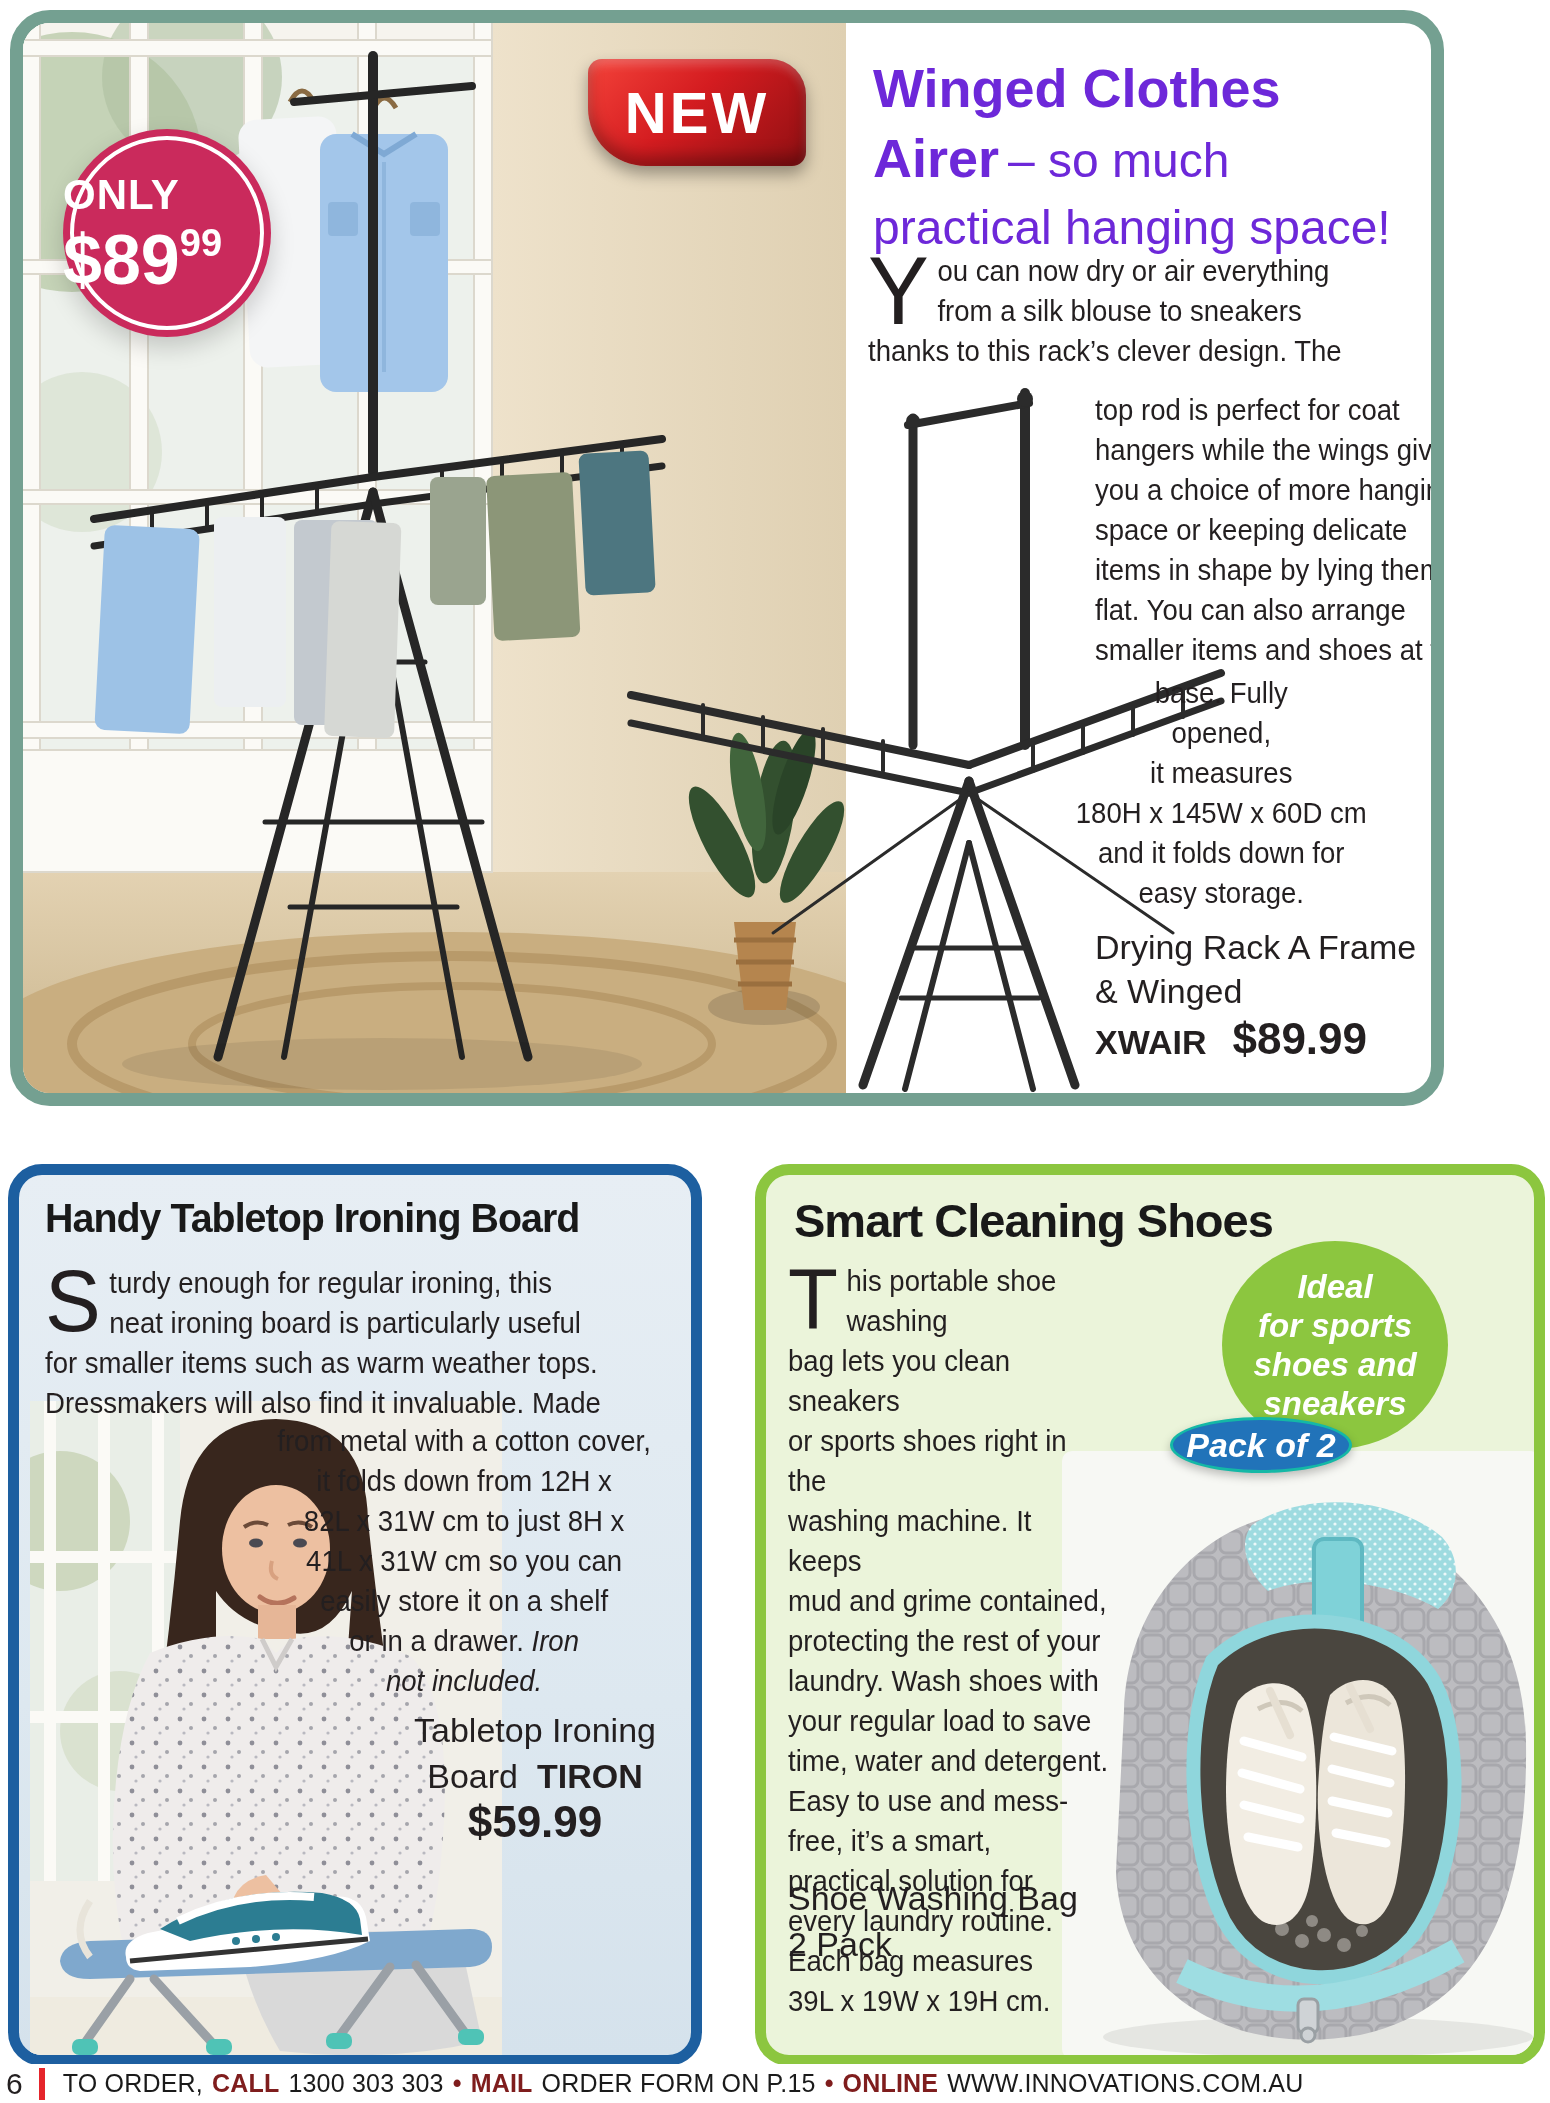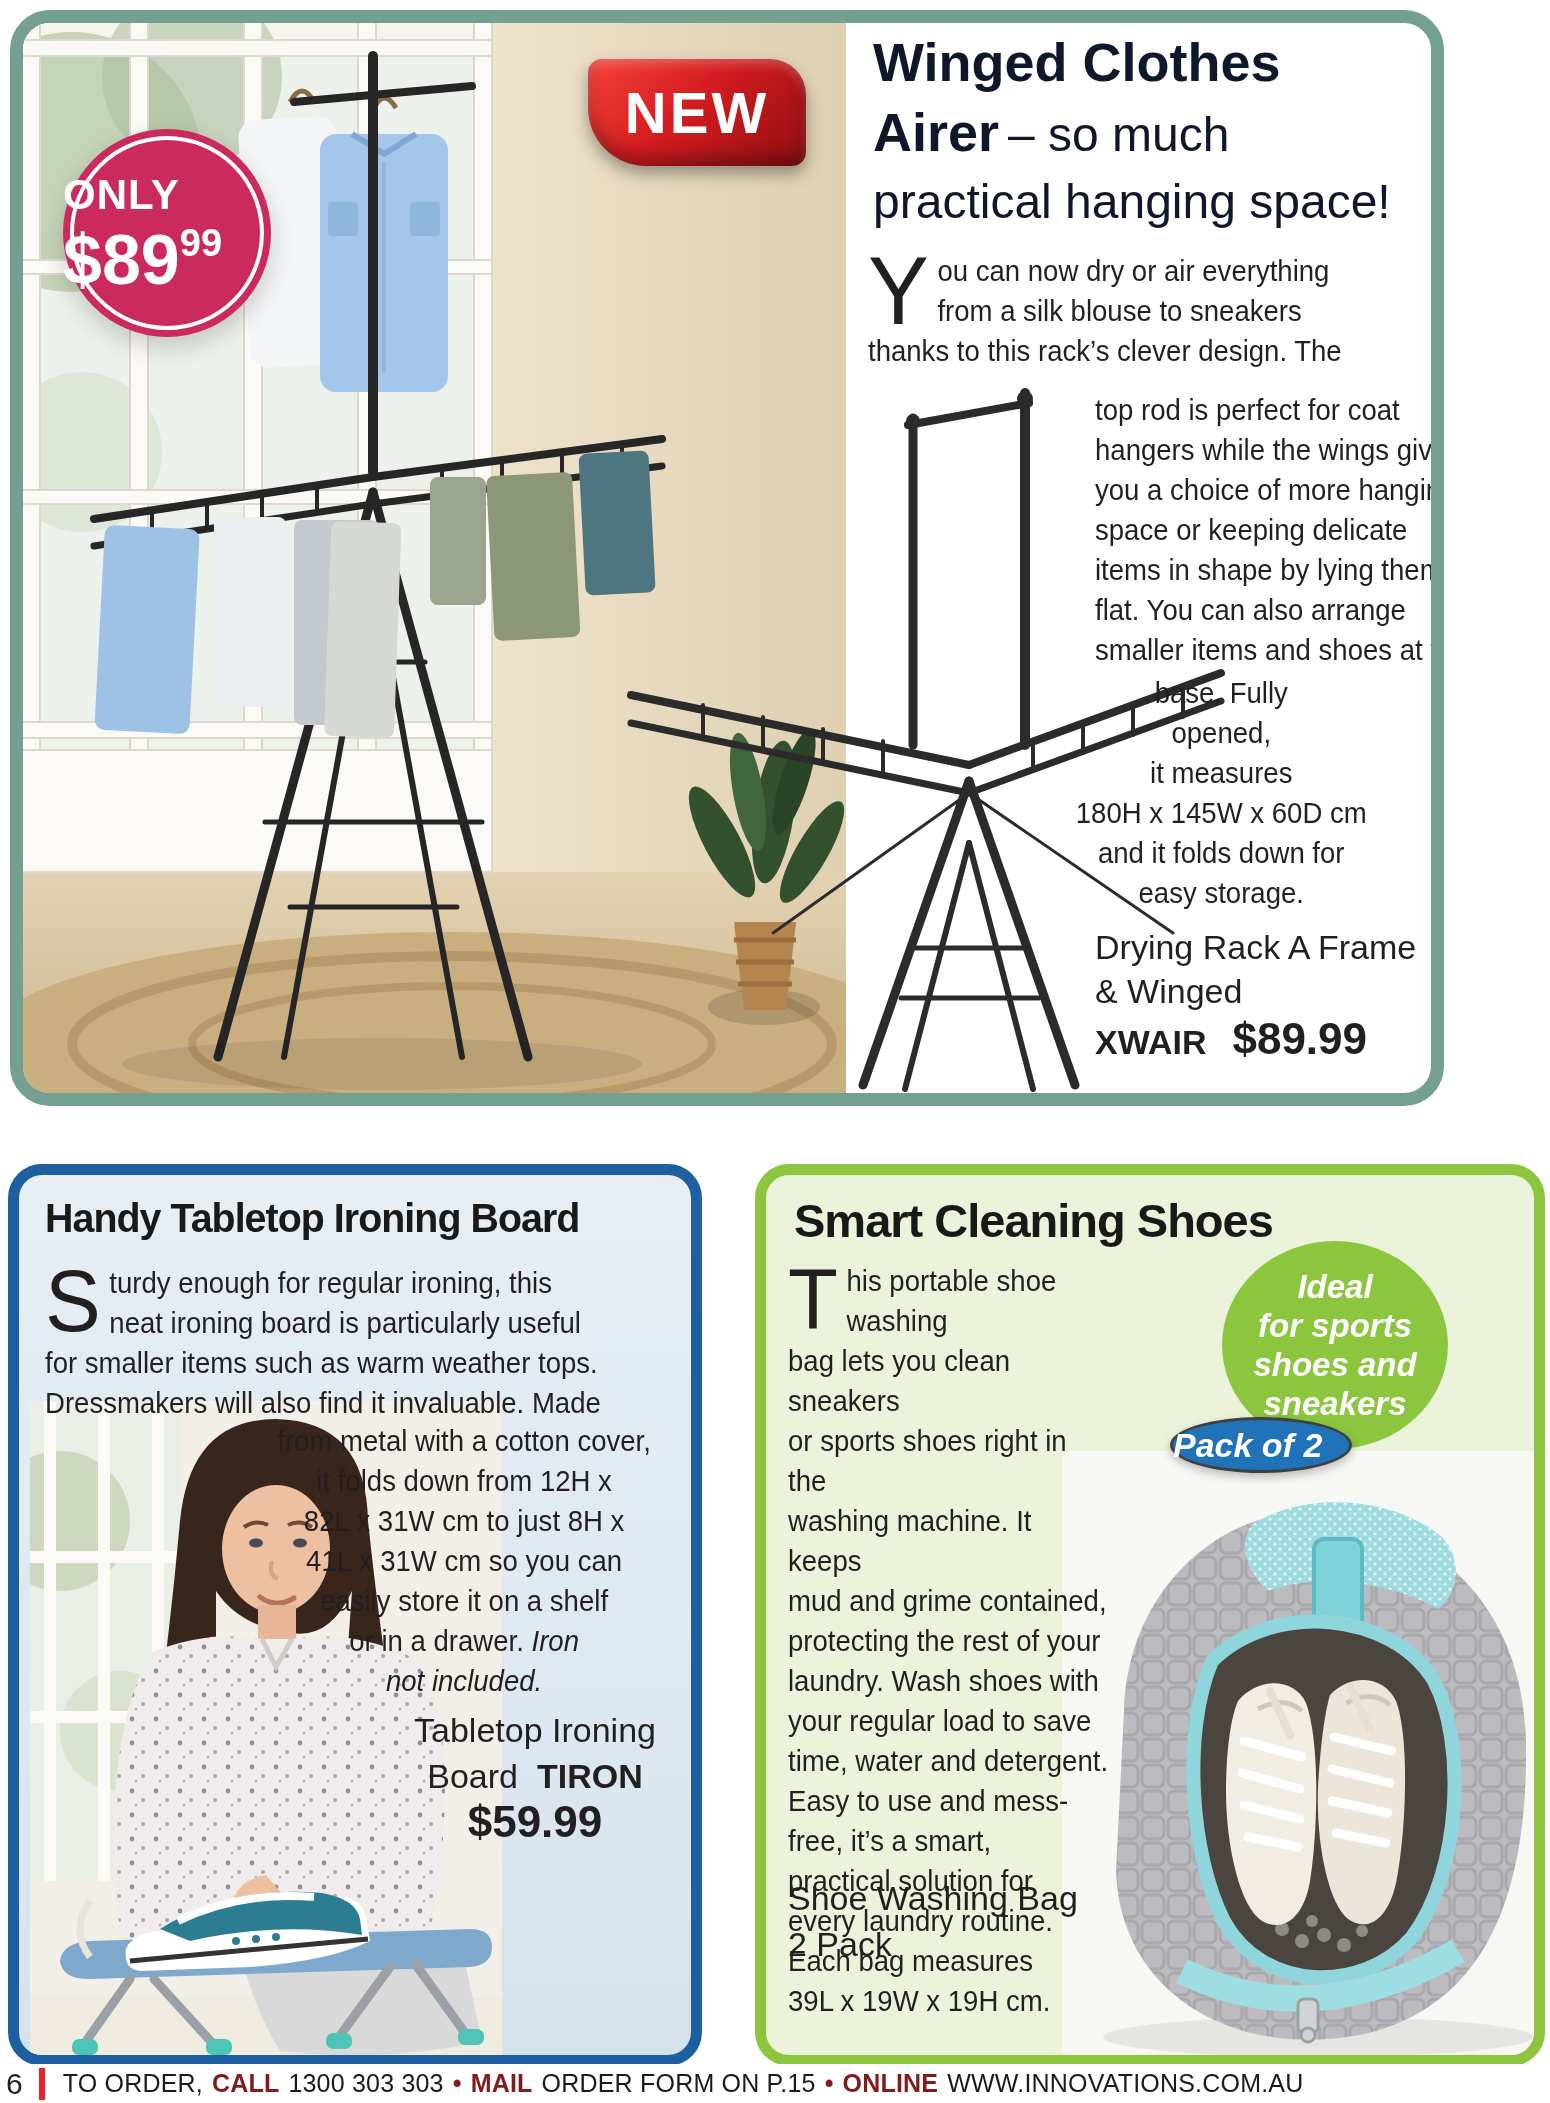--- a/index.html
+++ b/index.html
@@ -20,21 +20,21 @@
   .new-badge span{color:#fff;font-weight:700;font-size:58px;letter-spacing:3px}
 
   .only-badge{position:absolute;left:40px;top:106px;width:208px;height:208px;background:#ca2a5c;
               border-radius:50%;box-shadow:0 10px 24px rgba(0,0,0,.18)}
   .only-ring{position:absolute;inset:7px;border:4px solid #fff;border-radius:50%}
   .only-inner{position:absolute;inset:0;display:flex;flex-direction:column;justify-content:center;color:#fff}
   .only-word{font-weight:700;font-size:42px;letter-spacing:1px;line-height:42px}
   .only-price{font-weight:700;font-size:70px;line-height:62px}
   .only-price sup{font-size:38px;vertical-align:super;position:relative;top:-4px}
 
-  .wca-heading{position:absolute;left:850px;top:8px;line-height:62px;color:#0f172a;white-space:nowrap}
+  .wca-heading{position:absolute;left:850px;top:34px;line-height:62px;color:#6d28d9;white-space:nowrap}
   .wca-heading .b{font-weight:700;font-size:54px}
   .wca-heading .l{font-weight:400;font-size:48px}
 
   .body-text{font-size:29px;line-height:40px;transform:scaleX(.95);transform-origin:left top;color:#231f20}
   .dropcap{float:left;font-size:96px;line-height:80px;padding-right:9px;font-weight:400}
   .top-intro{position:absolute;left:845px;top:228px;width:610px}
   .top-wrap{position:absolute;left:1072px;top:367px;width:400px}
   .top-measure{position:absolute;left:975px;top:650px;width:470px;text-align:center}
   .top-prod{position:absolute;left:1072px;top:902px;font-size:34px;line-height:44px}
   .sku{font-weight:700}
@@ -54,23 +54,23 @@
   .womanshot{position:absolute;left:11px;top:226px;width:472px;height:654px}
 
   
   .shoe-box{position:absolute;left:755px;top:1164px;width:790px;height:902px;
             border:11px solid #8cc63f;border-radius:34px;overflow:hidden;background:#ebf4da}
   .shoe-heading{position:absolute;left:28px;top:18px;font-size:47px;font-weight:700;letter-spacing:-1px;color:#191919;white-space:nowrap}
   .shoeshot{position:absolute;left:296px;top:276px;width:478px;height:608px}
   .circle-badge{position:absolute;left:456px;top:66px;width:226px;height:208px;background:#8cc63f;border-radius:50%;
                 color:#fff;font-style:italic;font-weight:700;font-size:33px;line-height:39px;text-align:center;
                 display:flex;flex-direction:column;justify-content:center}
-  .pack-badge{position:absolute;left:404px;top:242px;width:182px;height:56px;background:#2173b9;border:3px solid #404040;
+  .pack-badge{position:absolute;left:404px;top:242px;width:182px;height:56px;background:#2173b9;border:3px solid #14b8a6;
               border-radius:50%;color:#fff;font-style:italic;font-weight:700;font-size:34px;
-              display:flex;align-items:center;justify-content:flex-start;box-shadow:0 4px 10px rgba(0,0,0,.25)}
+              display:flex;align-items:center;justify-content:center;box-shadow:0 4px 10px rgba(0,0,0,.25)}
   .shoe-body{position:absolute;left:22px;top:86px;width:340px}
   .shoe-body .dropcap{font-size:86px;line-height:74px}
   .shoe-prod{position:absolute;left:22px;top:700px;font-size:34px;line-height:46px}
 
   
   .footer{position:absolute;left:0;top:2064px;width:1550px;height:39px;display:flex;align-items:center;background:#fff}
   .pnum{font-size:30px;margin-left:6px}
   .redbar{width:6px;height:32px;background:#e5252b;margin:0 18px 0 16px}
   .ftext{font-size:25px;letter-spacing:.2px;white-space:nowrap;color:#1a1a1a}
   .ftext span{margin-right:9px}

